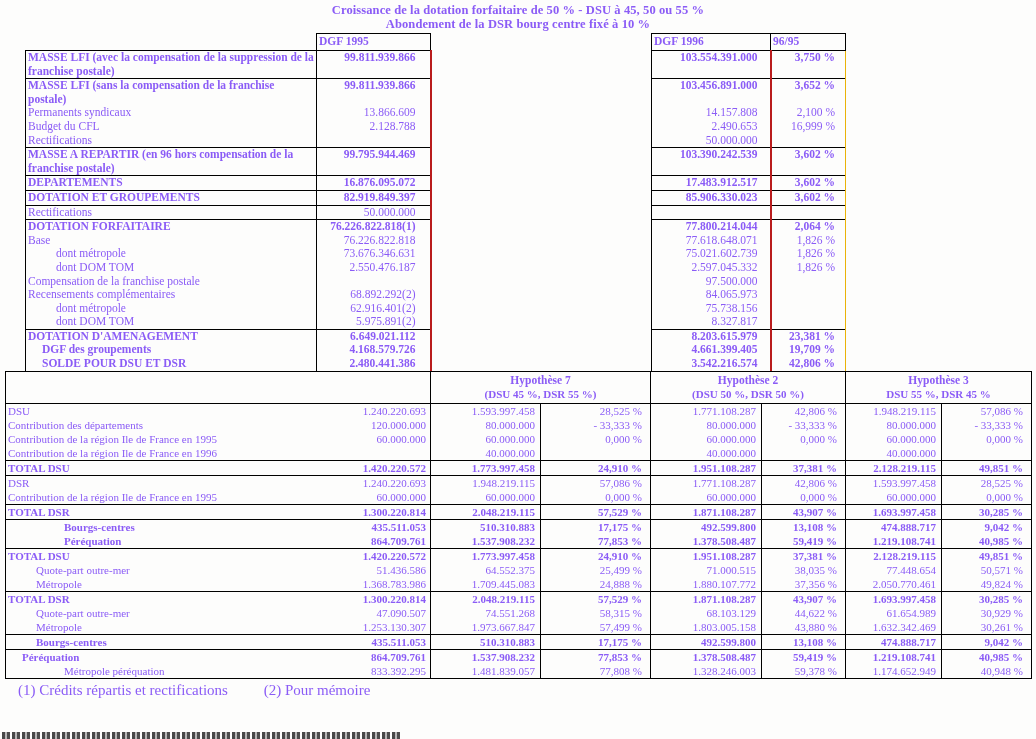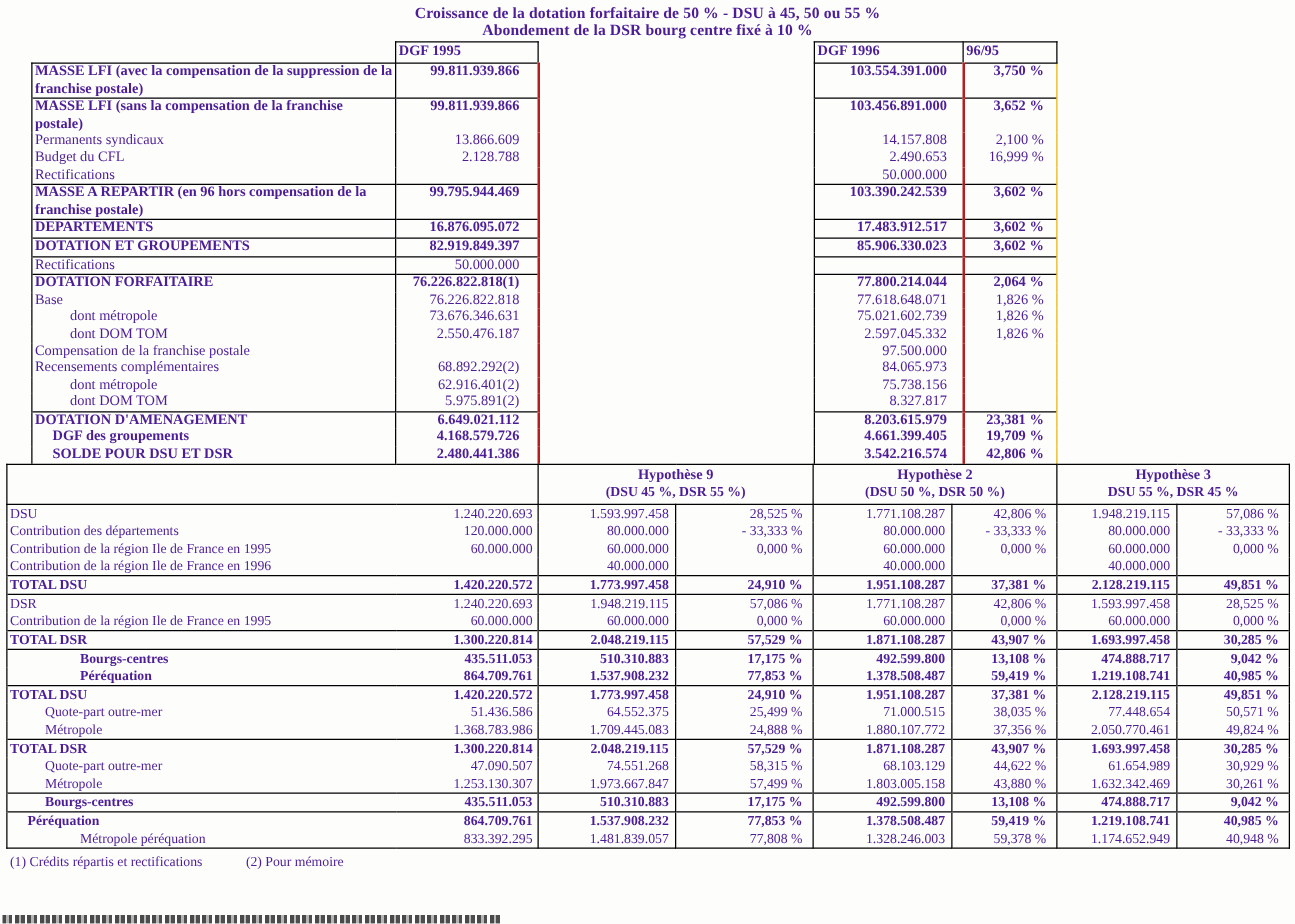--- a/index.html
+++ b/index.html
@@ -1,19 +1,19 @@
 <!DOCTYPE html>
 <html><head>
 <meta charset="utf-8">
 <style>
   *{box-sizing:border-box}
   html,body{margin:0;padding:0;background:#ffffff}
   .page{
     width:1036px;height:739px;position:relative;overflow:hidden;
-    background:#fdfdfc;color:#4c1d95;
+    background:#fdfdfc;color:#8b5cf6;
     font-family:"Liberation Serif","DejaVu Serif",serif;
   }
   .title-block{padding-top:3px;text-align:center;font-weight:bold;
     font-size:12.5px;line-height:14px;letter-spacing:.1px}
   table{border-collapse:collapse;table-layout:fixed}
   
   .t1{width:820px;margin:2px 0 0 25px}
   .t1 td,.t1 th{font-size:11.5px;line-height:13.6px;padding:0 2px;vertical-align:top;overflow:hidden}
   .t1 th.hcell{border:1px solid #000;font-weight:bold;text-align:left;height:17px;line-height:15px}
   .t1 th.nob{border:none}
@@ -36,21 +36,21 @@
   .t2 thead .hs{font-size:11px;line-height:14px}
   .t2 td.c-label{border-left:1px solid #000}
   .t2 td.c-base,.t2 td.c-h1,.t2 td.c-p1,.t2 td.c-h2,.t2 td.c-p2,.t2 td.c-h3,.t2 td.c-p3{border-right:1px solid #000}
   .t2 tr.line td{border-top:1px solid #000}
   .t2 tbody tr:last-child td{border-bottom:1px solid #000}
   .t2 tr.bold td{font-weight:bold}
   .t2 td.c-base{padding-right:4px}
   .t2 td.c-h1,.t2 td.c-h2,.t2 td.c-h3{padding-right:5px}
   .t2 td.c-p1,.t2 td.c-p2,.t2 td.c-p3{padding-right:8px}
   
-  .footnotes{margin:5px 0 0 8px;font-size:11px;line-height:13px}
+  .footnotes{margin:5px 0 0 18px;font-size:15px;line-height:13px}
   .footnotes .fn1{margin-right:32px}
   .smudge{
     position:absolute;left:2px;bottom:0;width:398px;height:7px;opacity:.8;
     background:repeating-linear-gradient(90deg,#1c1c1c 0 3px,rgba(0,0,0,.35) 3px 5px,#222 5px 8px,rgba(255,255,255,.25) 8px 10px);
     filter:blur(.5px);
   }
 </style>
 </head>
 <body>
 
@@ -230,21 +230,21 @@
         <col style="width:110px">
         <col style="width:111px">
         <col style="width:84px">
         <col style="width:96px">
         <col style="width:90px">
     </colgroup>
     <thead>
       <tr>
         <th colspan="2"></th>
         <th colspan="2">
-          <div class="ht">Hypothèse 9</div>
+          <div class="ht">Hypothèse 7</div>
           <div class="hs">(DSU 45 %, DSR 55 %)</div>
         </th>
         <th colspan="2">
           <div class="ht">Hypothèse 2</div>
           <div class="hs">(DSU 50 %, DSR 50 %)</div>
         </th>
         <th colspan="2">
           <div class="ht">Hypothèse 3</div>
           <div class="hs">DSU 55 %, DSR 45 %</div>
         </th>

